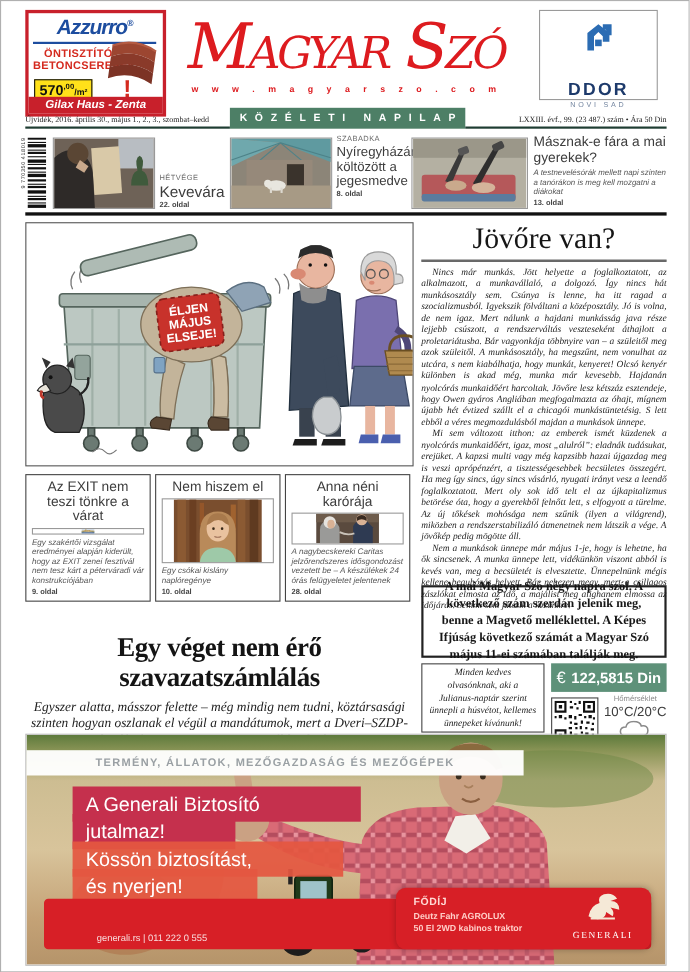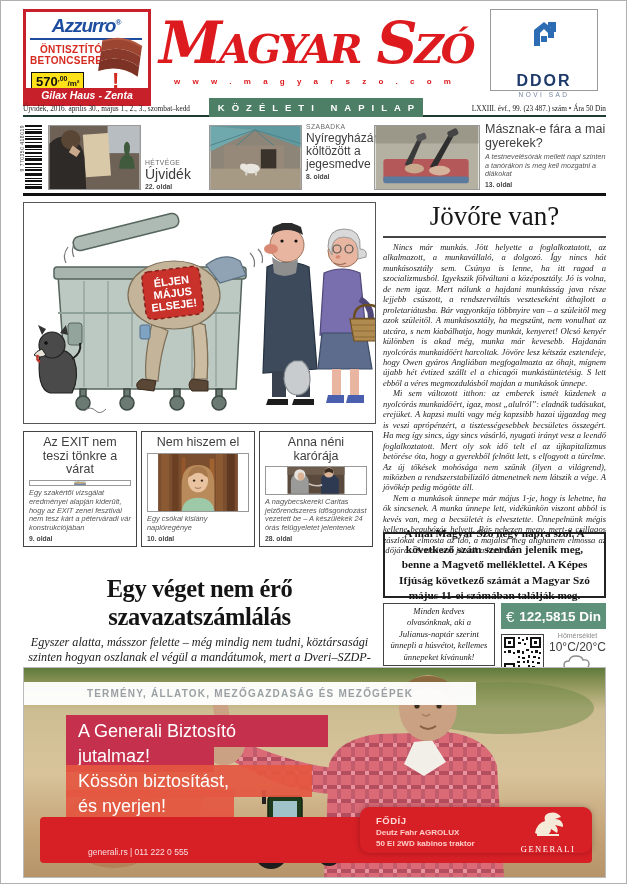--- a/index.html
+++ b/index.html
@@ -20,21 +20,21 @@
              font-weight:bold;font-size:13px;padding:1px 4px;color:#111;}
   .azz-sup{font-size:7px;vertical-align:super;}
   .azz-unit{font-size:8px;}
   .azz-bang{position:absolute;left:86px;top:56px;color:#d42a1f;font-weight:bold;font-size:22px;}
   .azz-foot{position:absolute;left:0;bottom:0;width:100%;background:#c8202b;color:#fff;
             font-weight:bold;font-style:italic;font-size:10.5px;text-align:center;padding:1px 0 2px;}
   .azz-tile{position:absolute;right:2px;top:24px;}
 
   .mlogo{left:158px;top:6px;width:312px;text-align:center;}
   .mlogo-title{font-family:"DejaVu Serif","Liberation Serif",serif;font-variant:small-caps;
-               font-weight:bold;font-style:italic;font-size:57px;line-height:72px;
+               font-weight:normal;font-style:italic;font-size:57px;line-height:72px;
                color:#dd1b1f;letter-spacing:-3px;white-space:nowrap;}
   .mlogo-url{color:#dd1b1f;font-size:8px;font-weight:bold;letter-spacing:5px;margin-top:-2px;}
 
   .ddor{left:489px;top:8px;width:108px;height:82px;border:1px solid #9a9a9a;background:#fff;
         box-sizing:border-box;text-align:center;}
   .ddor-name{color:#1d3a6b;font-weight:bold;font-size:16px;letter-spacing:2px;margin-top:12px;}
   .ddor-city{color:#7486a0;font-size:6.5px;letter-spacing:2.5px;margin-top:1px;}
 
   .dl-left{left:22px;top:97px;width:186px;height:19px;border-bottom:2px solid #1e3d32;
            font-family:"Liberation Serif",serif;font-size:7.3px;color:#222;display:flex;align-items:flex-end;padding-bottom:2px;box-sizing:border-box;}
@@ -113,21 +113,21 @@
                display:flex;align-items:center;justify-content:center;
                color:#9aa0a4;font-weight:bold;font-size:10px;letter-spacing:1.2px;}
   .gad-box{position:absolute;color:#fff;font-size:18px;display:flex;align-items:center;padding:16px 12px;box-sizing:border-box;}
   .gb1{left:42px;top:47px;width:262px;height:25px;background:#c5304d;}
   .gb2{left:42px;top:72px;width:148px;height:25px;background:#c5304d;}
   .gb3{left:42px;top:97px;width:246px;height:25px;background:rgba(228,87,65,.93);}
   .gb4{left:42px;top:122px;width:168px;height:25px;background:rgba(228,87,65,.93);}
   .gad-banner{position:absolute;left:16px;top:149px;width:552px;height:46px;background:#d71f26;border-radius:4px;}
   .gad-sp{position:absolute;left:52px;top:6px;color:#fff;font-weight:bold;font-size:8.5px;line-height:10px;letter-spacing:.3px;}
   .gad-contact{position:absolute;left:48px;top:30px;color:rgba(255,255,255,.85);font-weight:normal;font-size:8.5px;}
-  .gad-prize{position:absolute;left:336px;top:139px;width:232px;height:46px;background:#d71f26;border-radius:9px;
+  .gad-prize{position:absolute;left:336px;top:139px;width:232px;height:56px;background:#d71f26;border-radius:9px;
              box-shadow:0 0 6px rgba(0,0,0,.25);}
   .gp-label{position:absolute;left:16px;top:8px;color:#ffd9d4;font-weight:bold;font-size:9.5px;letter-spacing:.5px;}
   .gp-l1{position:absolute;left:16px;top:21px;color:#ffccc6;font-weight:bold;font-size:8px;}
   .gp-l2{position:absolute;left:16px;top:32px;color:#ffccc6;font-weight:bold;font-size:8px;}
   .gp-logo{position:absolute;right:12px;top:4px;width:64px;text-align:center;}
   .gp-brand{color:#fff;font-family:"Liberation Serif",serif;font-size:8.5px;letter-spacing:1.5px;margin-top:-1px;}
 
   svg text{font-family:"Liberation Sans",sans-serif;}
 </style>
 </head>
@@ -202,21 +202,21 @@
     <rect width="93" height="65" fill="#6e6257"></rect>
     <rect x="60" y="0" width="33" height="28" fill="#b8bdc2"></rect>
     <rect x="36" y="8" width="26" height="44" fill="#d9c9a8" transform="rotate(-4 49 30)"></rect>
     <path d="M78 30 q-3 -12 2 -14 q5 2 2 14 q6 2 6 14 h-16 q0 -12 6 -14z" fill="#3f5a3c"></path>
     <path d="M0 65 V18 q10 -10 20 -6 q14 4 16 20 L38 65 Z" fill="#2e2a28"></path>
     <circle cx="22" cy="14" r="10" fill="#5a4634"></circle>
     <path d="M24 20 l8 6 -4 6 -8 -5z" fill="#c9a98c"></path>
   </svg>
   <div class="abs st st1">
     <div class="kicker">HÉTVÉGE</div>
-    <div class="stitle" style="font-size:14px;">Újvidék</div>
+    <div class="stitle" style="font-size:14px;">Kevevára</div>
     <div class="spage">22. oldal</div>
   </div>
 
   <svg class="abs strip-photo sp2" width="93" height="65" viewBox="0 0 93 65">
     <rect width="93" height="65" fill="#8c8578"></rect>
     <path d="M0 0 H93 V22 L46 4 Z" fill="#5f9aa0"></path>
     <path d="M0 0 V26 L46 4 Z" fill="#6fa8ad"></path>
     <g stroke="#4d8288" stroke-width="1">
         <path d="M46 4 L0 20"></path>
         <path d="M46 4 L20 26"></path>

